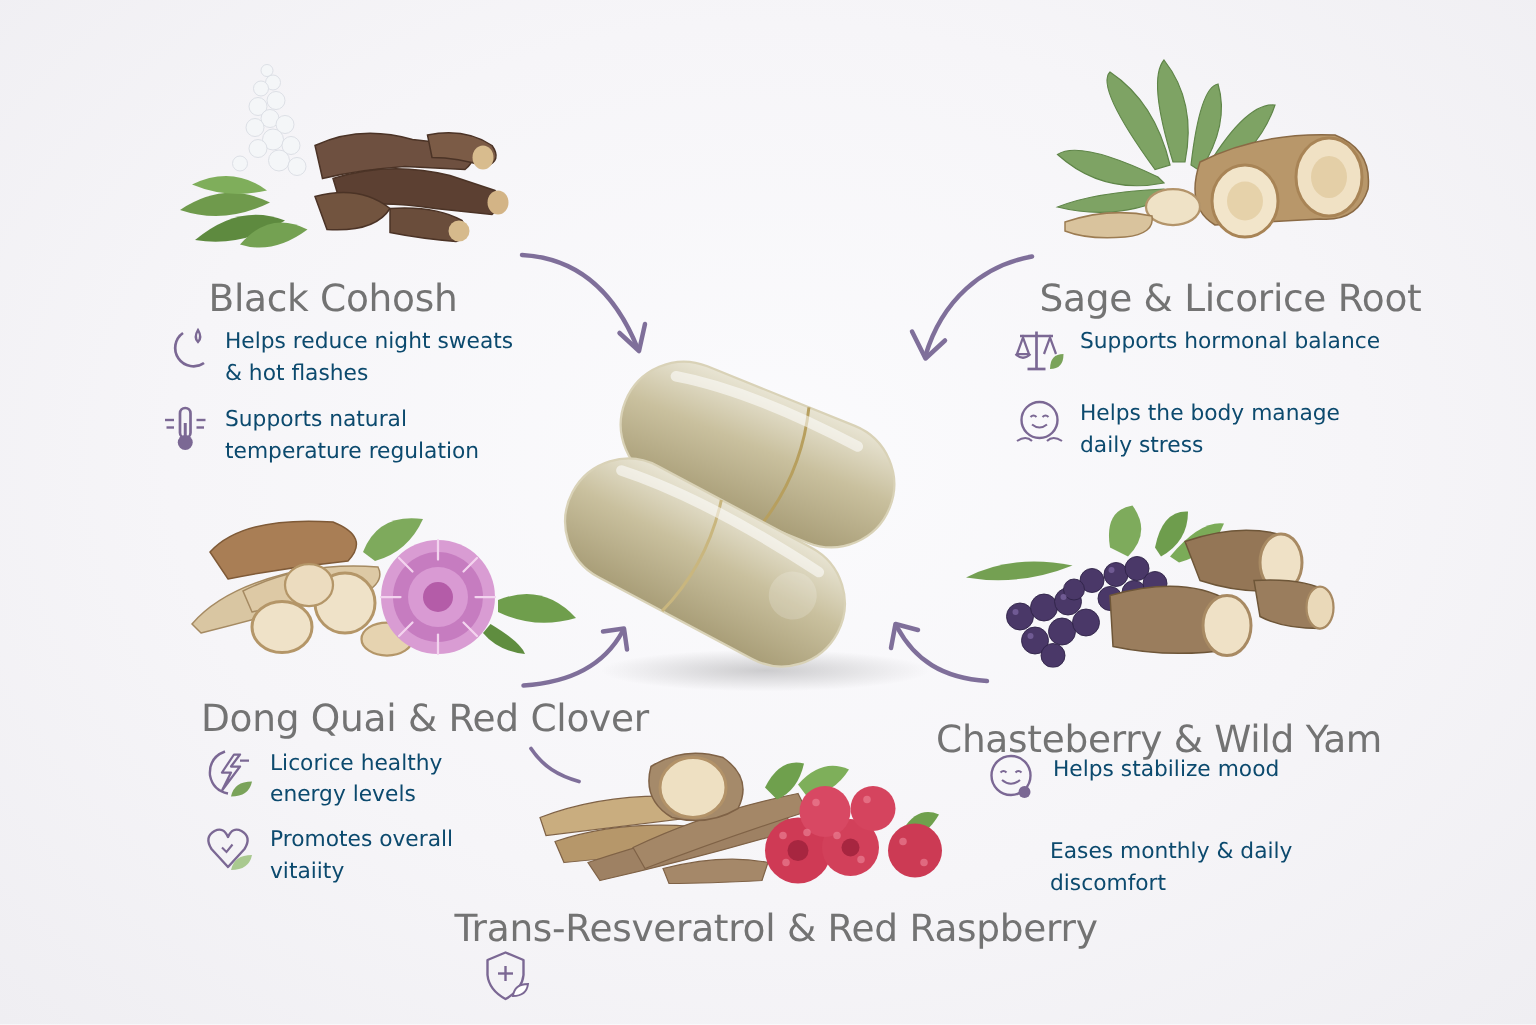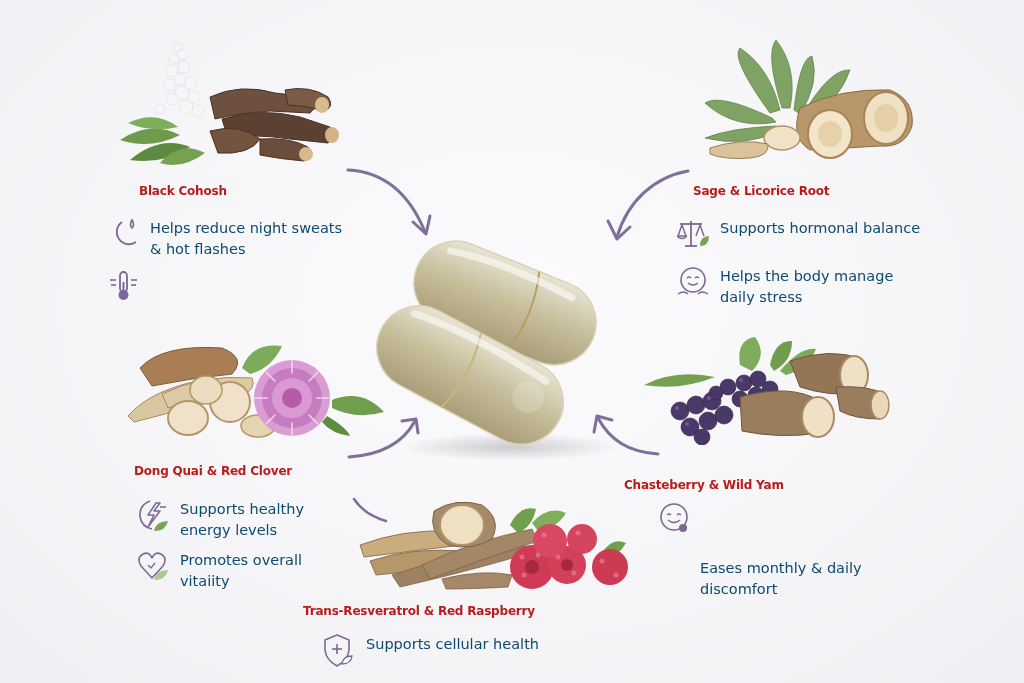--- a/index.html
+++ b/index.html
@@ -8,23 +8,23 @@
     background: radial-gradient(ellipse at 50% 45%, #fbfbfd 0%, #f6f5f8 55%, #efeef2 100%);
     font-family: "DejaVu Sans", sans-serif;
     position: relative;
     color: #3d3a44;
   }
   .canvas { position: absolute; left: 0; top: 0; width: 1024px; height: 683px; }
 
   .title {
     position: absolute;
     font-family: "DejaVu Sans", sans-serif;
-    font-weight: bold;
-    color: #b91c1c;
-    font-size: 12px;
+    font-weight: normal;
+    color: #737373;
+    font-size: 25px;
     letter-spacing: -0.2px;
     white-space: nowrap;
   }
   .benefit {
     position: absolute;
     display: flex;
     align-items: flex-start;
     gap: 10px;
     color: #0c4a6e;
     font-size: 14.5px;
@@ -139,20 +139,22 @@
   <div class="benefit" style="left:106px;top:270px;">
     <svg class="icon" viewBox="0 0 34 36">
       <rect x="14" y="4" width="7" height="20" rx="3.5" fill="none" stroke="#7b6894" stroke-width="1.8"></rect>
       <circle cx="17.5" cy="27" r="5" fill="#7b6894"></circle>
       <line x1="17.5" y1="14" x2="17.5" y2="26" stroke="#7b6894" stroke-width="2"></line>
       <line x1="4" y1="12" x2="10" y2="12" stroke="#7b6894" stroke-width="1.6"></line>
       <line x1="5" y1="17" x2="10" y2="17" stroke="#7b6894" stroke-width="1.6"></line>
       <line x1="25" y1="12" x2="31" y2="12" stroke="#7b6894" stroke-width="1.6"></line>
       <line x1="25" y1="17" x2="30" y2="17" stroke="#7b6894" stroke-width="1.6"></line>
     </svg>
+    <span class="text">Supports natural
+temperature regulation</span>
   </div>
 
   <svg class="illustration" style="left:690px;top:38px;" width="235" height="125" viewBox="0 0 235 125">
     <g fill="#7ea364" stroke="#5f8548" stroke-width="0.8">
       <path d="M80 75 Q 40 20 50 10 Q 80 30 90 72Z"></path>
       <path d="M92 70 Q 75 15 86 2 Q 108 30 100 70Z"></path>
       <path d="M104 72 Q 110 20 122 18 Q 130 45 110 76Z"></path>
       <path d="M112 78 Q 140 30 160 32 Q 150 62 118 82Z"></path>
       <path d="M82 80 Q 30 55 15 65 Q 45 92 86 84Z"></path>
       <path d="M86 88 Q 40 90 15 100 Q 55 110 92 92Z"></path>
@@ -224,21 +226,21 @@
 
   <div class="title" style="left:134px;top:464px;">Dong Quai &amp; Red Clover</div>
 
   <div class="benefit" style="left:136px;top:499px;">
     <svg class="icon" viewBox="0 0 34 36">
       <path d="M14 4 Q 3 8 4 20 Q 6 30 16 32" fill="none" stroke="#7b6894" stroke-width="1.6"></path>
       <path d="M20 6 L12 18 L18 18 L12 30 L24 14 L18 14 L24 6Z" fill="none" stroke="#7b6894" stroke-width="1.5" stroke-linejoin="round"></path>
       <line x1="24" y1="10" x2="30" y2="10" stroke="#7b6894" stroke-width="1.5"></line>
       <path d="M18 34 Q 20 24 32 24 Q 30 34 18 34Z" fill="#7aa35a"></path>
     </svg>
-    <span class="text">Supports healthy
+    <span class="text">Licorice healthy
 energy levels</span>
   </div>
   <div class="benefit" style="left:136px;top:550px;">
     <svg class="icon" viewBox="0 0 34 36">
       <path d="M16 30 L5 18 Q 0 10 7 6 Q 13 3 16 10 Q 19 3 25 6 Q 32 10 27 18 Z" fill="none" stroke="#7b6894" stroke-width="1.6" stroke-linejoin="round"></path>
       <path d="M12 17 L15 20 L19 15" fill="none" stroke="#7b6894" stroke-width="1.4"></path>
       <path d="M18 32 Q 20 22 32 22 Q 30 32 18 32Z" fill="#a9c98f"></path>
     </svg>
     <span class="text">Promotes overall
 vitaiity</span>
@@ -282,20 +284,21 @@
   <div class="title" style="left:624px;top:466px;margin-top:12px;">Chasteberry &amp; Wild Yam</div>
 
   <div class="benefit" style="left:658px;top:503px;">
     <svg class="icon" viewBox="0 0 34 36">
       <circle cx="16" cy="16" r="13" fill="none" stroke="#7b6894" stroke-width="1.6"></circle>
       <path d="M9 14 Q 11 12 13 14" fill="none" stroke="#7b6894" stroke-width="1.4"></path>
       <path d="M19 14 Q 21 12 23 14" fill="none" stroke="#7b6894" stroke-width="1.4"></path>
       <path d="M10 19 Q 16 24 22 19" fill="none" stroke="#7b6894" stroke-width="1.4"></path>
       <circle cx="25" cy="27" r="4" fill="#7b6894"></circle>
     </svg>
+    <span class="text">Helps stabilize mood</span>
   </div>
   <div class="benefit noicon" style="left:700px;top:558px;">
     <span class="text">Eases monthly &amp; daily
 discomfort</span>
   </div>
 
   <svg class="illustration" style="left:352px;top:495px;" width="285" height="100" viewBox="0 0 285 100">
     <g stroke="#7f6246" stroke-width="0.8">
       <path d="M8 50 Q 50 34 100 36 L 110 50 Q 60 56 12 62Z" fill="#c9ad7f"></path>
       <path d="M18 66 Q 60 52 110 56 L 115 70 Q 70 76 24 80Z" fill="#b6976a"></path>
@@ -332,16 +335,15 @@
 
   <div class="title" style="left:303px;top:604px;">Trans-Resveratrol &amp; Red Raspberry</div>
 
   <div class="benefit" style="left:322px;top:634px;">
     <svg class="icon" viewBox="0 0 34 36">
       <path d="M15 3 L27 8 L27 18 Q 26 28 15 34 Q 4 28 3 18 L3 8 Z" fill="none" stroke="#7b6894" stroke-width="1.6" stroke-linejoin="round"></path>
       <line x1="15" y1="12" x2="15" y2="22" stroke="#7b6894" stroke-width="1.6"></line>
       <line x1="10" y1="17" x2="20" y2="17" stroke="#7b6894" stroke-width="1.6"></line>
       <path d="M20 32 Q 21 24 30 24 Q 29 32 20 32Z" fill="#ffffff" stroke="#7b6894" stroke-width="1.3"></path>
     </svg>
-    <span class="text">Supports cellular health</span>
   </div>
 
 </div>
 
 </body></html>

